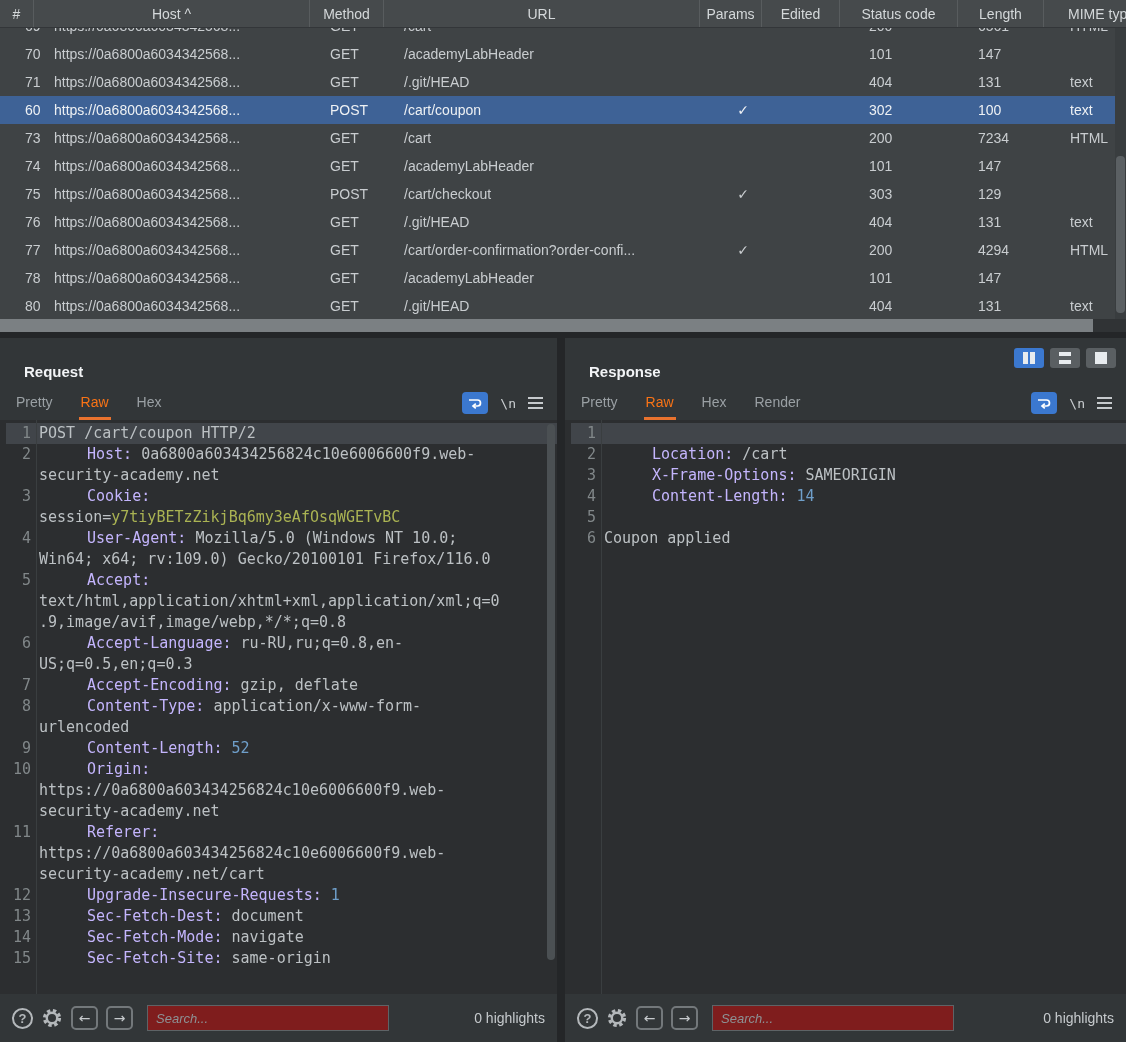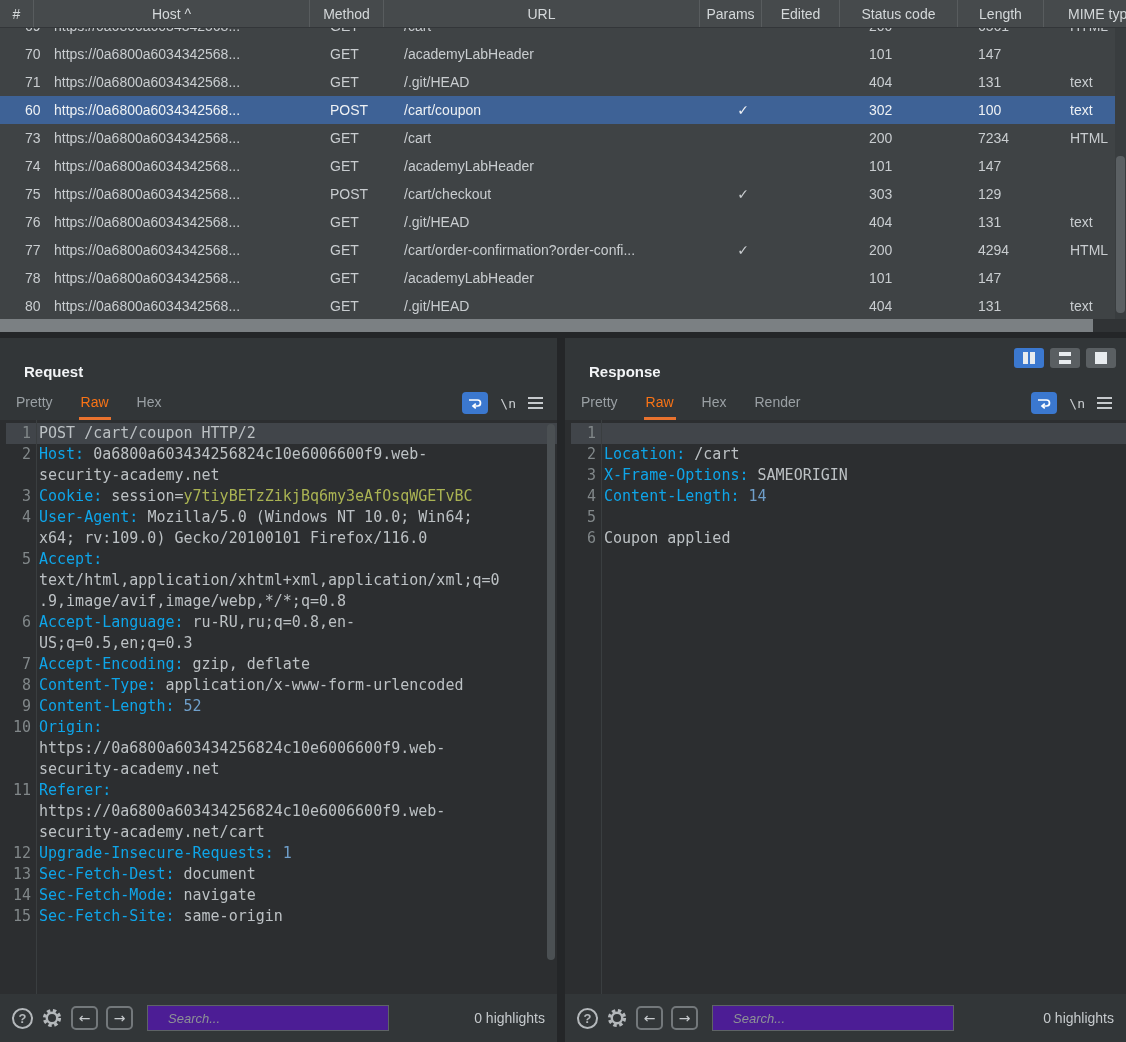--- a/index.html
+++ b/index.html
@@ -56,36 +56,36 @@
   .menu i{display:block;height:2px;background:#c6cacd;}
 
   
   .editor{position:relative;height:574px;background:#2c2e30;overflow:hidden;
     padding:3px 0 0 6px;font-family:"DejaVu Sans Mono",monospace;font-size:15px;line-height:21px;flex:none;}
   .gutter-line{position:absolute;left:36px;top:0;bottom:0;width:1px;background:#3a3e40;}
   .code-line{display:flex;}
   .code-line.hl{background:#41454a;}
   .gut{width:33px;flex:none;text-align:right;padding-right:8px;color:#818789;}
   .ct{width:calc(51ch + 2px);white-space:pre-wrap;overflow-wrap:break-word;color:#bcc1c4;}
-  .ct .hn{color:#0ea5e9;}
+  .ct .hn{color:#c4b5fd;margin-left:48px;}
   .ct .num{color:#6f9fca;}
   .ct .cookie{color:#aab353;}
   .ed-vscroll{position:absolute;right:2px;top:4px;bottom:6px;width:8px;}
   .ed-vthumb{width:100%;height:95%;background:#4b5053;border-radius:4px;}
 
   
   .toolbar{height:48px;display:flex;align-items:center;padding:0 12px;gap:8px;flex:none;}
   .help{width:21px;height:21px;border:2px solid #b4b8bb;border-radius:50%;color:#b4b8bb;
     font-weight:bold;font-size:13px;display:flex;align-items:center;justify-content:center;flex:none;cursor:pointer;}
   .gear{cursor:pointer;flex:none;}
   .nav{width:27px;height:24px;background:transparent;border:2px solid #73787b;border-radius:5px;
     color:#c6cacd;font-size:14px;display:flex;align-items:center;justify-content:center;
     cursor:pointer;flex:none;font-family:"DejaVu Sans",sans-serif;}
-  .search{width:242px;height:26px;margin-left:6px;background:#4c1d95;border:1px solid #5e6366;
-    color:#d2d6d9;font-size:13px;padding:0 20px;font-family:"Liberation Sans",sans-serif;}
+  .search{width:242px;height:26px;margin-left:6px;background:#7f1d1d;border:1px solid #5e6366;
+    color:#d2d6d9;font-size:13px;padding:0 8px;font-family:"Liberation Sans",sans-serif;}
   .search::placeholder{color:#8d9295;font-style:italic;}
   .hl-count{margin-left:auto;color:#c6cacd;font-size:14px;}
 </style>
 </head>
 <body>
 
 <div class="table-section">
   <div class="thead">
       <div class="th c0">#</div>
       <div class="th c1">Host ^</div>

